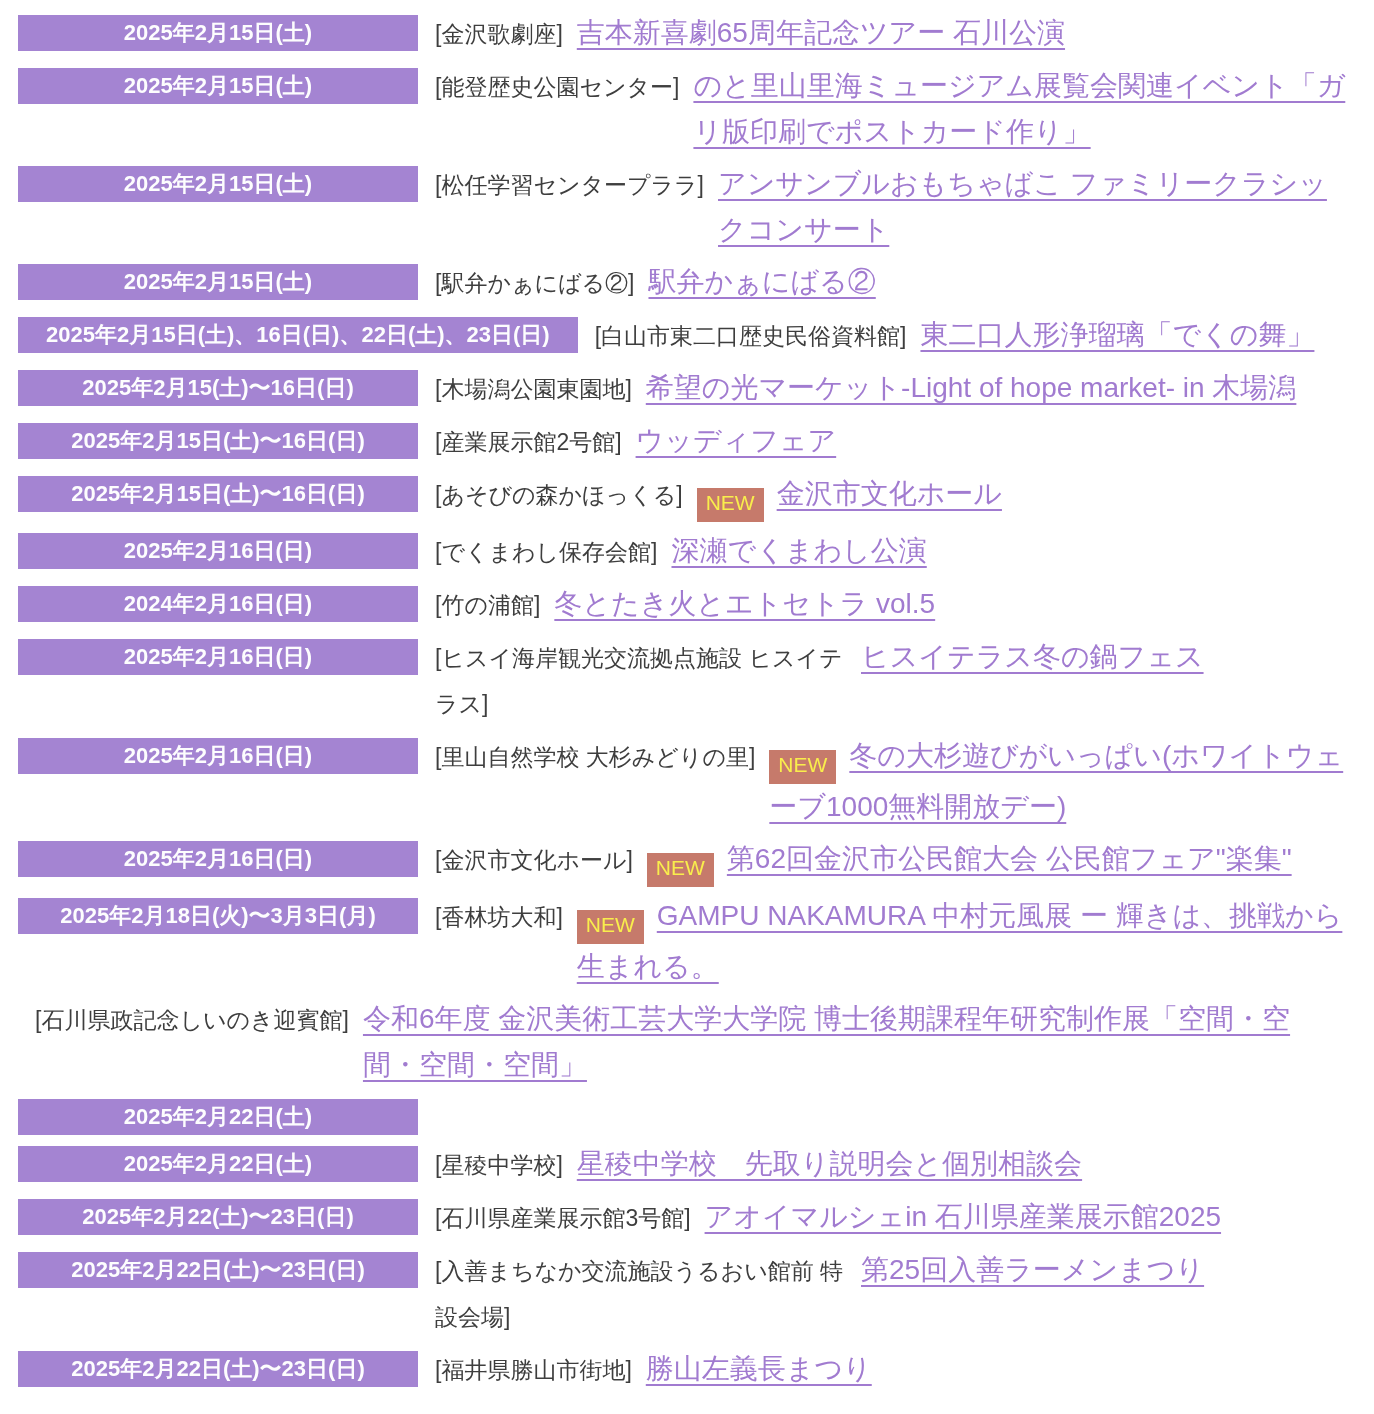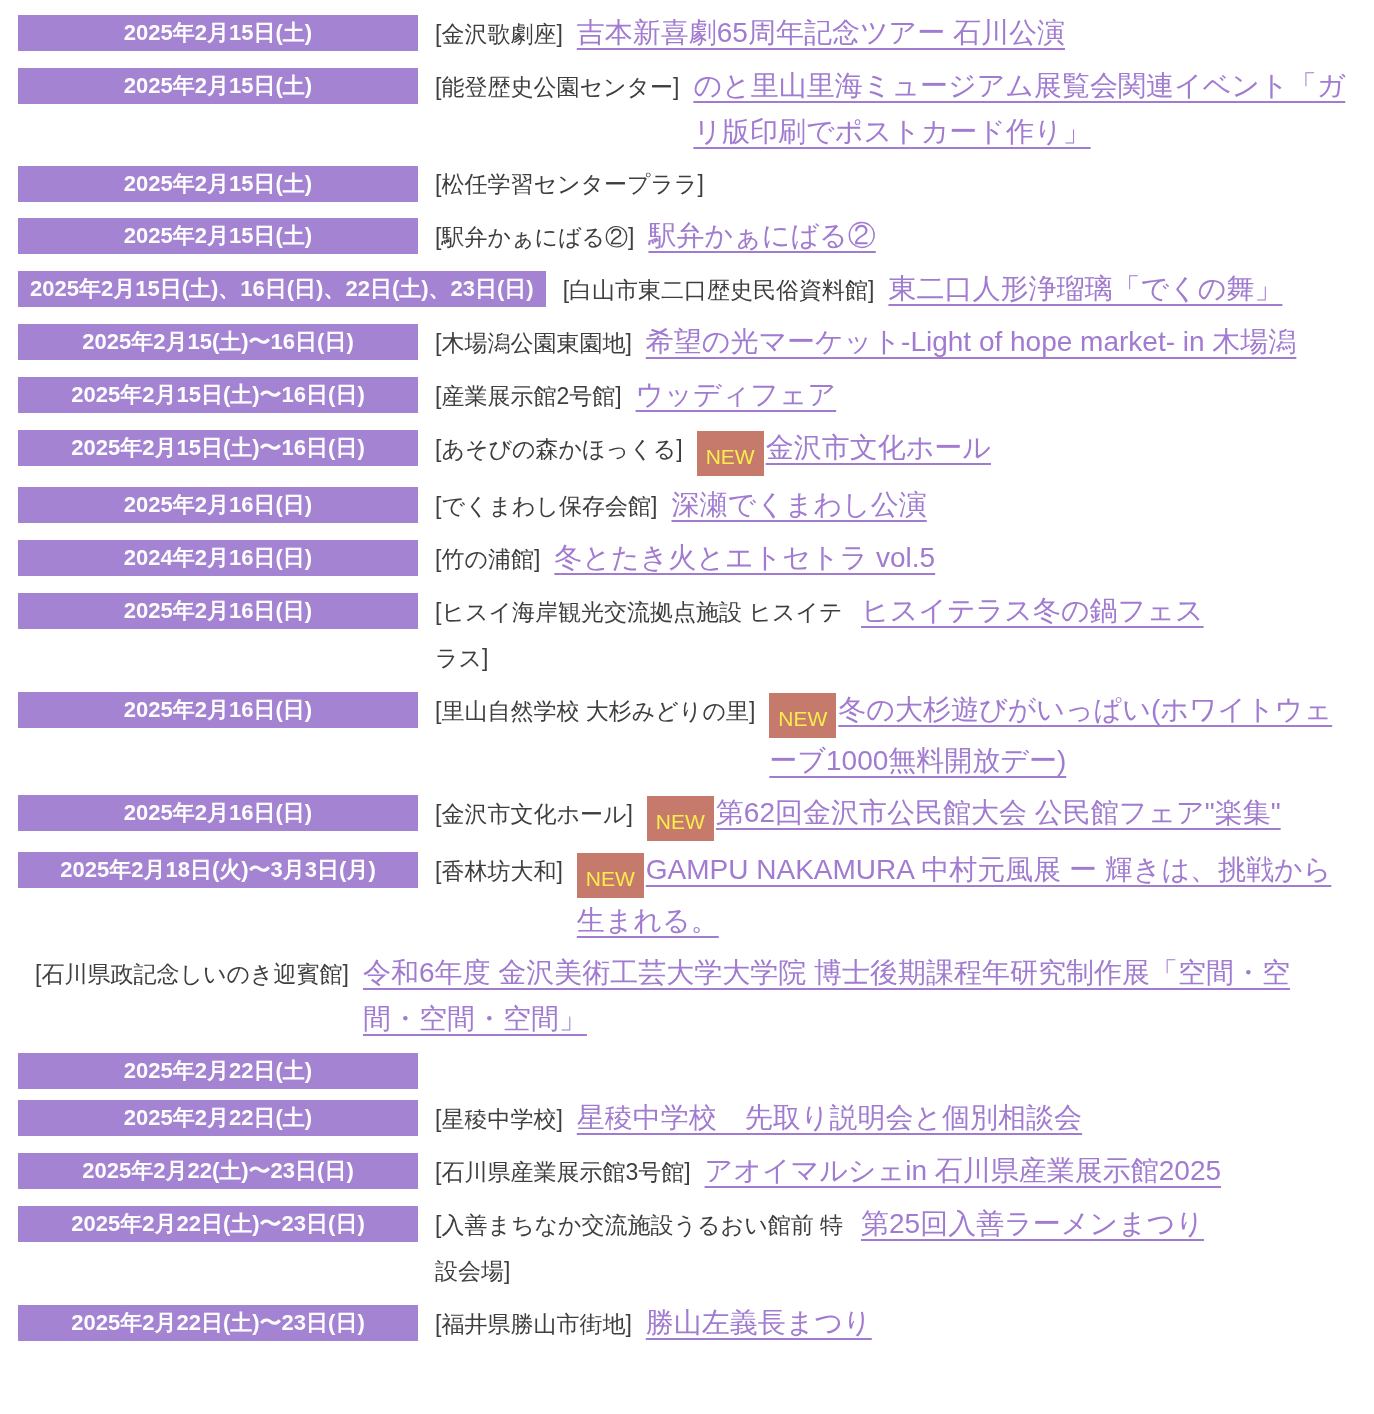--- a/index.html
+++ b/index.html
@@ -23,21 +23,21 @@
     display:flex;
     align-items:flex-start;
     margin-bottom:6px;
   }
   .date{
     flex:0 0 auto;
     min-width:400px;
     height:36px;
     line-height:36px;
     margin-top:5px;
-    padding:0 12px;
+    padding:0 28px;
     background:var(--badge-bg);
     color:var(--badge-text);
     font-size:22px;
     font-weight:600;
     text-align:center;
     white-space:nowrap;
   }
   .content{
     flex:1 1 auto;
     min-width:0;
@@ -61,22 +61,22 @@
     min-width:0;
     font-size:28px;
     line-height:46px;
   }
   .new{
     display:inline-block;
     background:var(--new-bg);
     color:var(--new-text);
     font-size:21px;
     line-height:1;
-    padding:15px 9px 9px;
-    margin-right:2px;
+    padding:4px 9px 9px;
+    margin-right:13px;
     vertical-align:-7px;
     white-space:nowrap;
   }
   a.event-link{
     color:var(--link-color);
     text-decoration:underline;
     text-decoration-color:var(--link-color);
     text-decoration-thickness:2px;
     text-underline-offset:6px;
   }
@@ -98,20 +98,21 @@
     <div class="content">
       <div class="venue">[能登歴史公園センター]</div>
       <div class="linkwrap"><a href="#" class="event-link">のと里山里海ミュージアム展覧会関連イベント「ガリ版印刷でポストカード作り」</a></div>
     </div>
   </div>
 
   <div class="row">
     <div class="date">2025年2月15日(土)</div>
     <div class="content">
       <div class="venue">[松任学習センタープララ]</div>
+      <div class="linkwrap"><a href="#" class="event-link">アンサンブルおもちゃばこ ファミリークラシックコンサート</a></div>
     </div>
   </div>
 
   <div class="row">
     <div class="date">2025年2月15日(土)</div>
     <div class="content">
       <div class="venue">[駅弁かぁにばる②]</div>
       <div class="linkwrap"><a href="#" class="event-link">駅弁かぁにばる②</a></div>
     </div>
   </div>

